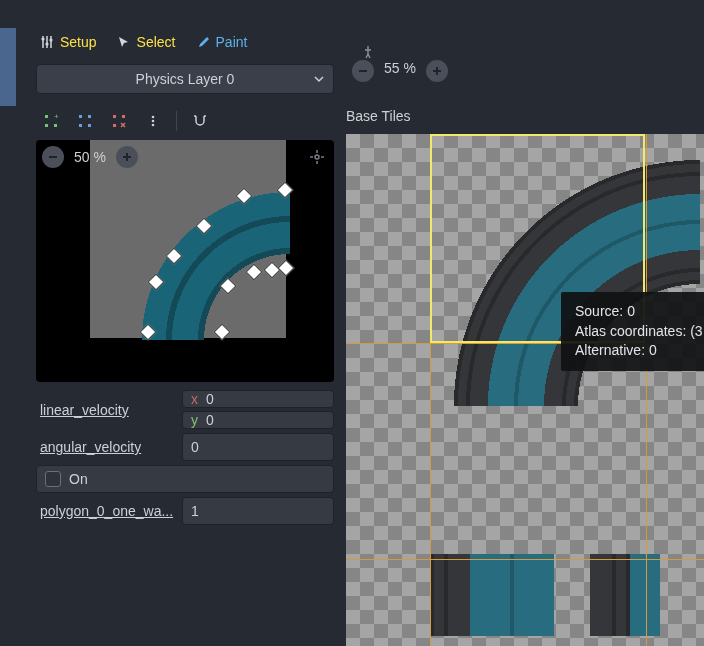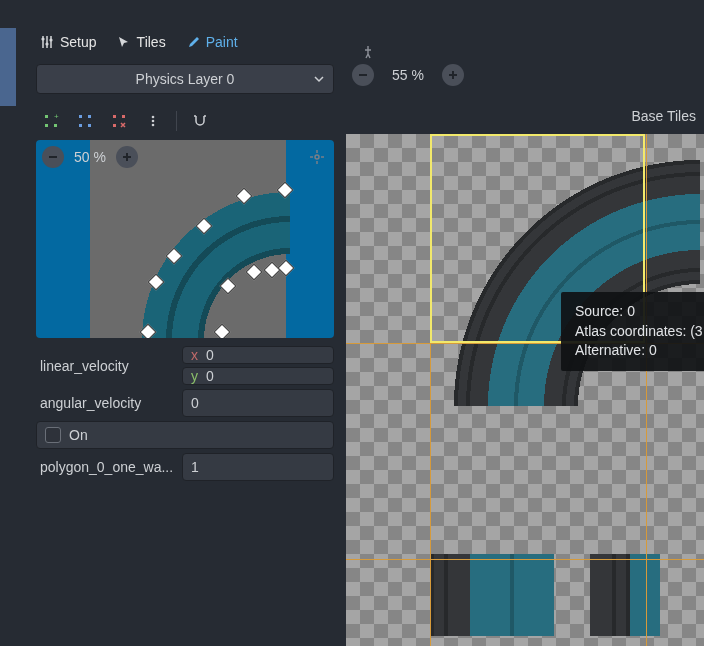--- a/index.html
+++ b/index.html
@@ -28,21 +28,21 @@
   .tabs {
     display: flex;
     gap: 20px;
     align-items: center;
     padding: 6px 10px 10px 10px;
   }
   .tab {
     display: flex;
     align-items: center;
     gap: 6px;
-    color: #e5e5e5;
+    color: #fde047;
     cursor: pointer;
   }
   .tab.active { color: #5fb0ea; }
   .tab svg { flex-shrink: 0; }
   .section-label {
     font-weight: 600;
     padding: 6px 10px;
   }
   .dropdown {
     margin: 4px 6px 10px 6px;
@@ -71,22 +71,22 @@
     display: flex; align-items: center; justify-content: center;
     cursor: pointer;
   }
   .sep {
     width: 1px; height: 20px;
     background: #40454e;
   }
   .preview-area {
     position: relative;
     margin: 2px 6px 6px 6px;
-    height: 198px;
-    background: #0369a1;
+    height: 242px;
+    background: #000000;
     border-radius: 4px;
     overflow: hidden;
   }
   .zoom-bar {
     position: absolute;
     top: 6px; left: 6px;
     display: flex; align-items: center; gap: 10px;
     z-index: 5;
   }
   .zoom-btn {
@@ -143,20 +143,21 @@
     padding: 2px 6px;
     gap: 4px;
   }
   .prop-label {
     width: 142px;
     color: #cdd0d4;
     padding-left: 4px;
     white-space: nowrap;
     overflow: hidden;
     text-overflow: ellipsis;
+    text-decoration: underline;
   }
   .prop-field {
     flex: 1;
     background: #353a43;
     border: 1px solid #1f2228;
     border-radius: 4px;
     height: 28px;
     display: flex;
     align-items: center;
     padding: 0 8px;
@@ -177,32 +178,32 @@
   
   .panel-right {
     position: absolute;
     left: 346px;
     top: 60px;
     width: 358px;
     height: 586px;
   }
   .right-top {
     height: 30px;
-    display:flex; align-items:center; gap:18px;
+    display:flex; gap:10px;
     padding-left: 6px;
   }
   .pin-icon {
     position:absolute;
     top: -18px; left: 12px;
     width:20px;height:20px;
     display:flex;align-items:center;justify-content:center;
   }
   .base-tiles-label {
-    text-align:right;
-    padding: 18px 8px 10px 0;
+    text-align:left;
+    padding: 18px 0 10px 0;
   }
   .atlas-view {
     position: relative;
     width: 358px;
     height: 630px;
     background: #777;
     overflow: hidden;
   }
   .checker {
     position:absolute; inset:0;
@@ -268,21 +269,21 @@
           <circle cx="3" cy="4" r="1.6" fill="#d4d6d9"></circle>
           <circle cx="7" cy="9" r="1.6" fill="#d4d6d9"></circle>
           <circle cx="11" cy="5" r="1.6" fill="#d4d6d9"></circle>
         </svg>
       <span>Setup</span>
     </div>
     <div class="tab">
       <svg width="14" height="14" viewBox="0 0 14 14">
           <path d="M2 2 L5 12 L7 8 L11 7 Z" fill="#d4d6d9"></path>
         </svg>
-      <span>Tiles</span>
+      <span>Select</span>
     </div>
     <div class="tab active">
       <svg width="14" height="14" viewBox="0 0 14 14">
           <path d="M11 2 L13 4 L6 11 L3 12 L4 9 Z" fill="#5fb0ea"></path>
         </svg>
       <span>Paint</span>
     </div>
   </div>
 
 

